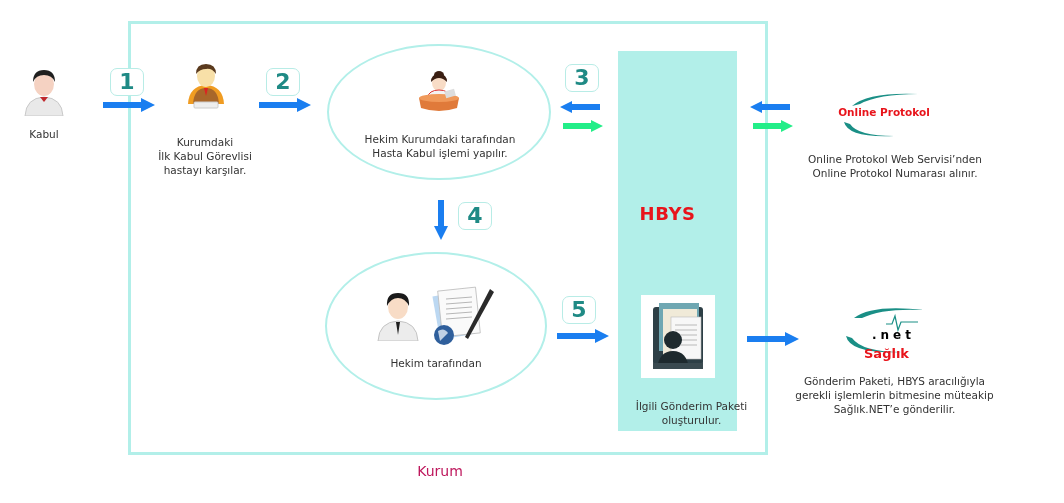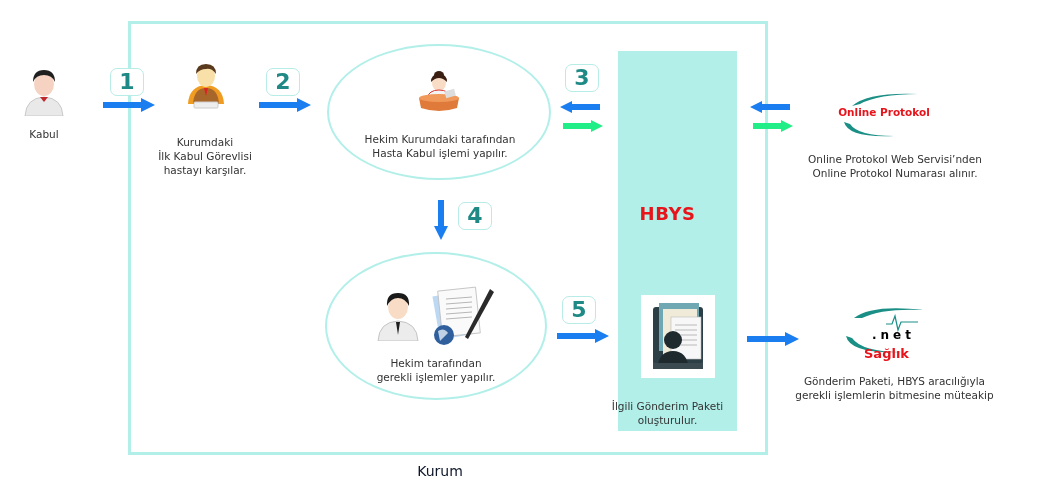--- a/index.html
+++ b/index.html
@@ -2,27 +2,27 @@
 <html><head>
 <meta charset="utf-8">
 <style>
   html, body { margin:0; padding:0; background:#ffffff; }
   body { width:1064px; height:503px; position:relative; overflow:hidden;
          font-family:"DejaVu Sans", sans-serif; color:#3a3a3a; }
   .abs { position:absolute; }
   .kurum-box { left:128px; top:21px; width:640px; height:434px;
                border:3px solid #b2efe9; box-sizing:border-box; }
   .kurum-label { left:400px; top:463px; width:80px; text-align:center;
-                 font-size:14px; color:#0f172a; }
+                 font-size:14px; color:#be185d; }
   .hbys-col { left:618px; top:51px; width:119px; height:380px; background:#b2efe9; }
   .hbys-title { left:618px; top:203px; width:99px; text-align:center;
                 font-family:"DejaVu Sans", sans-serif; font-weight:900;
                 font-size:18px; color:#e8141b; letter-spacing:0.5px; }
   .paket-img { left:641px; top:295px; width:74px; height:83px; background:#fff; }
-  .paket-text { left:608px; top:399px; width:119px; text-align:center;
+  .paket-text { left:632px; top:399px; width:119px; text-align:center;
                 font-size:10.5px; line-height:14px; color:#333; }
   .caption { text-align:center; font-size:10.5px; line-height:14px; color:#333; }
   .ellipse { border:2px solid #b2efe9; border-radius:50%; box-sizing:border-box; }
   .num { width:34px; height:28px; border:1.5px solid #b8ece6; border-radius:7px;
          box-sizing:border-box; text-align:center; font-weight:bold;
          font-size:22px; line-height:26px; color:#1f8a85; background:#fff; }
   .arrow svg { display:block; }
 </style>
 </head>
 <body>
@@ -154,21 +154,20 @@
         <line x1="16" y1="29" x2="42" y2="27"></line>
       <line x1="16" y1="34" x2="42" y2="32"></line>
     </g>
     <path d="M60 4 L64 7 L38 54 L35 52 Z" fill="#2a2a2a"></path>
     <circle cx="14" cy="50" r="10" fill="#2f5f9c"></circle>
     <path d="M8 46 Q14 42 18 48 Q14 52 10 56 Z" fill="#e6eef6" opacity="0.8"></path>
   </svg>
 </div>
 <div class="abs caption" style="left:346px;top:356px;width:180px;">
   <div>Hekim tarafından</div>
-  <div>gerekli işlemler yapılır.</div>
 </div>
 
 <div class="abs num" style="left:562px;top:296px;">5</div>
 <div class="abs arrow" style="left:557px;top:329px;">
   <svg width="52" height="14">
       <rect x="0" y="4" width="40" height="6" fill="#1a7ef0"></rect>
       <path d="M38 0 L52 7 L38 14 Z" fill="#1a7ef0"></path>
     </svg>
 </div>
 
@@ -207,13 +206,14 @@
     <path d="M12 12 Q30 -2 82 4 Q40 2 20 12 Z" fill="#1a8f86"></path>
     <path d="M4 30 Q8 48 60 46 Q20 46 10 32 Z" fill="#1a8f86"></path>
     <polyline points="44,18 50,18 53,10 56,24 59,16 76,16" fill="none" stroke="#1a8f86" stroke-width="1.2"></polyline>
   </svg>
   <div style="position:absolute;left:22px;top:8px;font-weight:bold;font-size:13px;color:#e8141b;margin-top:32px;">Sağlık</div>
   <div style="position:absolute;left:30px;top:22px;font-weight:bold;font-size:12px;letter-spacing:4px;color:#000000;">.net</div>
 </div>
 <div class="abs caption" style="left:782px;top:374px;width:225px;">
   <div>Gönderim Paketi, HBYS aracılığıyla</div>
   <div>gerekli işlemlerin bitmesine müteakip</div>
+  <div>Sağlık.NET’e gönderilir.</div>
 </div>
 
 </body></html>

